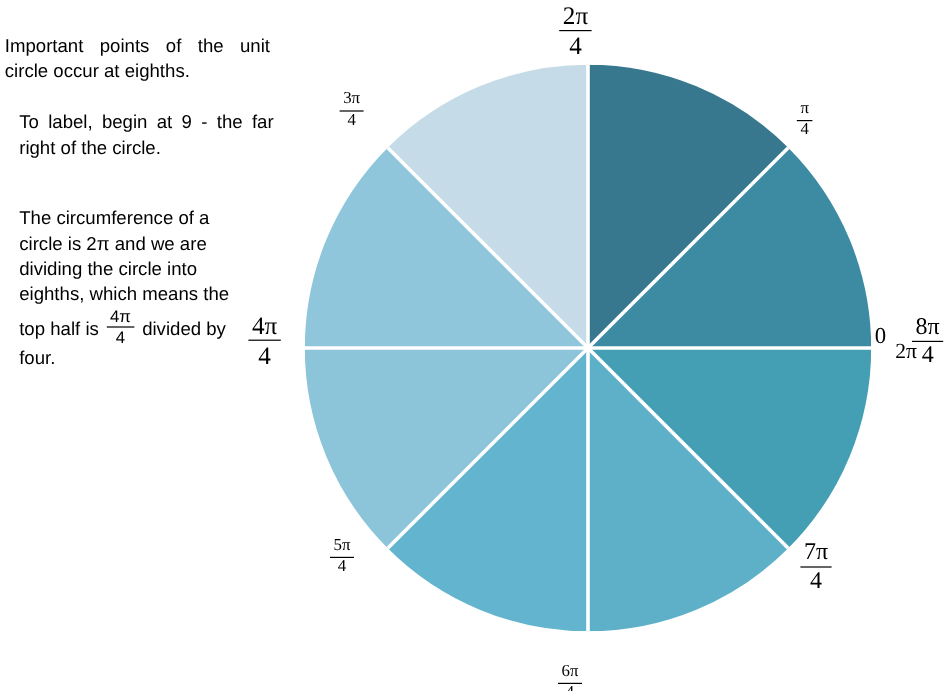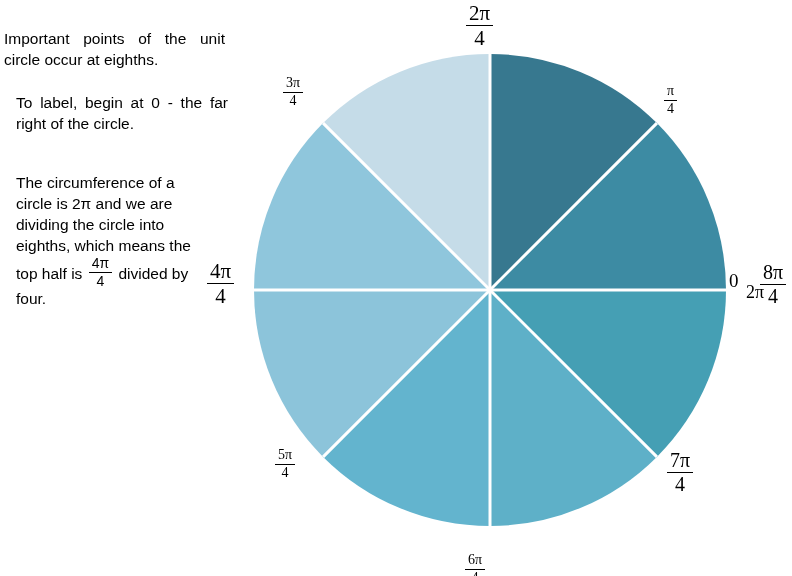--- a/index.html
+++ b/index.html
@@ -125,21 +125,21 @@
     font-size: 18px;
   }
 </style>
 </head>
 <body>
 
 <div class="text-column">
 
   <div class="para" id="para-1">Important points of the unit circle occur at eighths.</div>
 
-  <div class="para" id="para-2">To label, begin at 0 - the far right of the circle.</div>
+  <div class="para" id="para-2">To label, begin at 9 - the far right of the circle.</div>
 
   <div class="para no-justify" id="para-3">
     <span>The
       circumference of a circle is 2π and we are dividing the circle into eighths, which
       means the top half is</span>
     <span class="frac sz-md" style="vertical-align:-0.45em;margin:0 2px;">
       <span class="num">4π</span>
       <span class="den">4</span>
     </span>
     <span>divided by four.</span>

